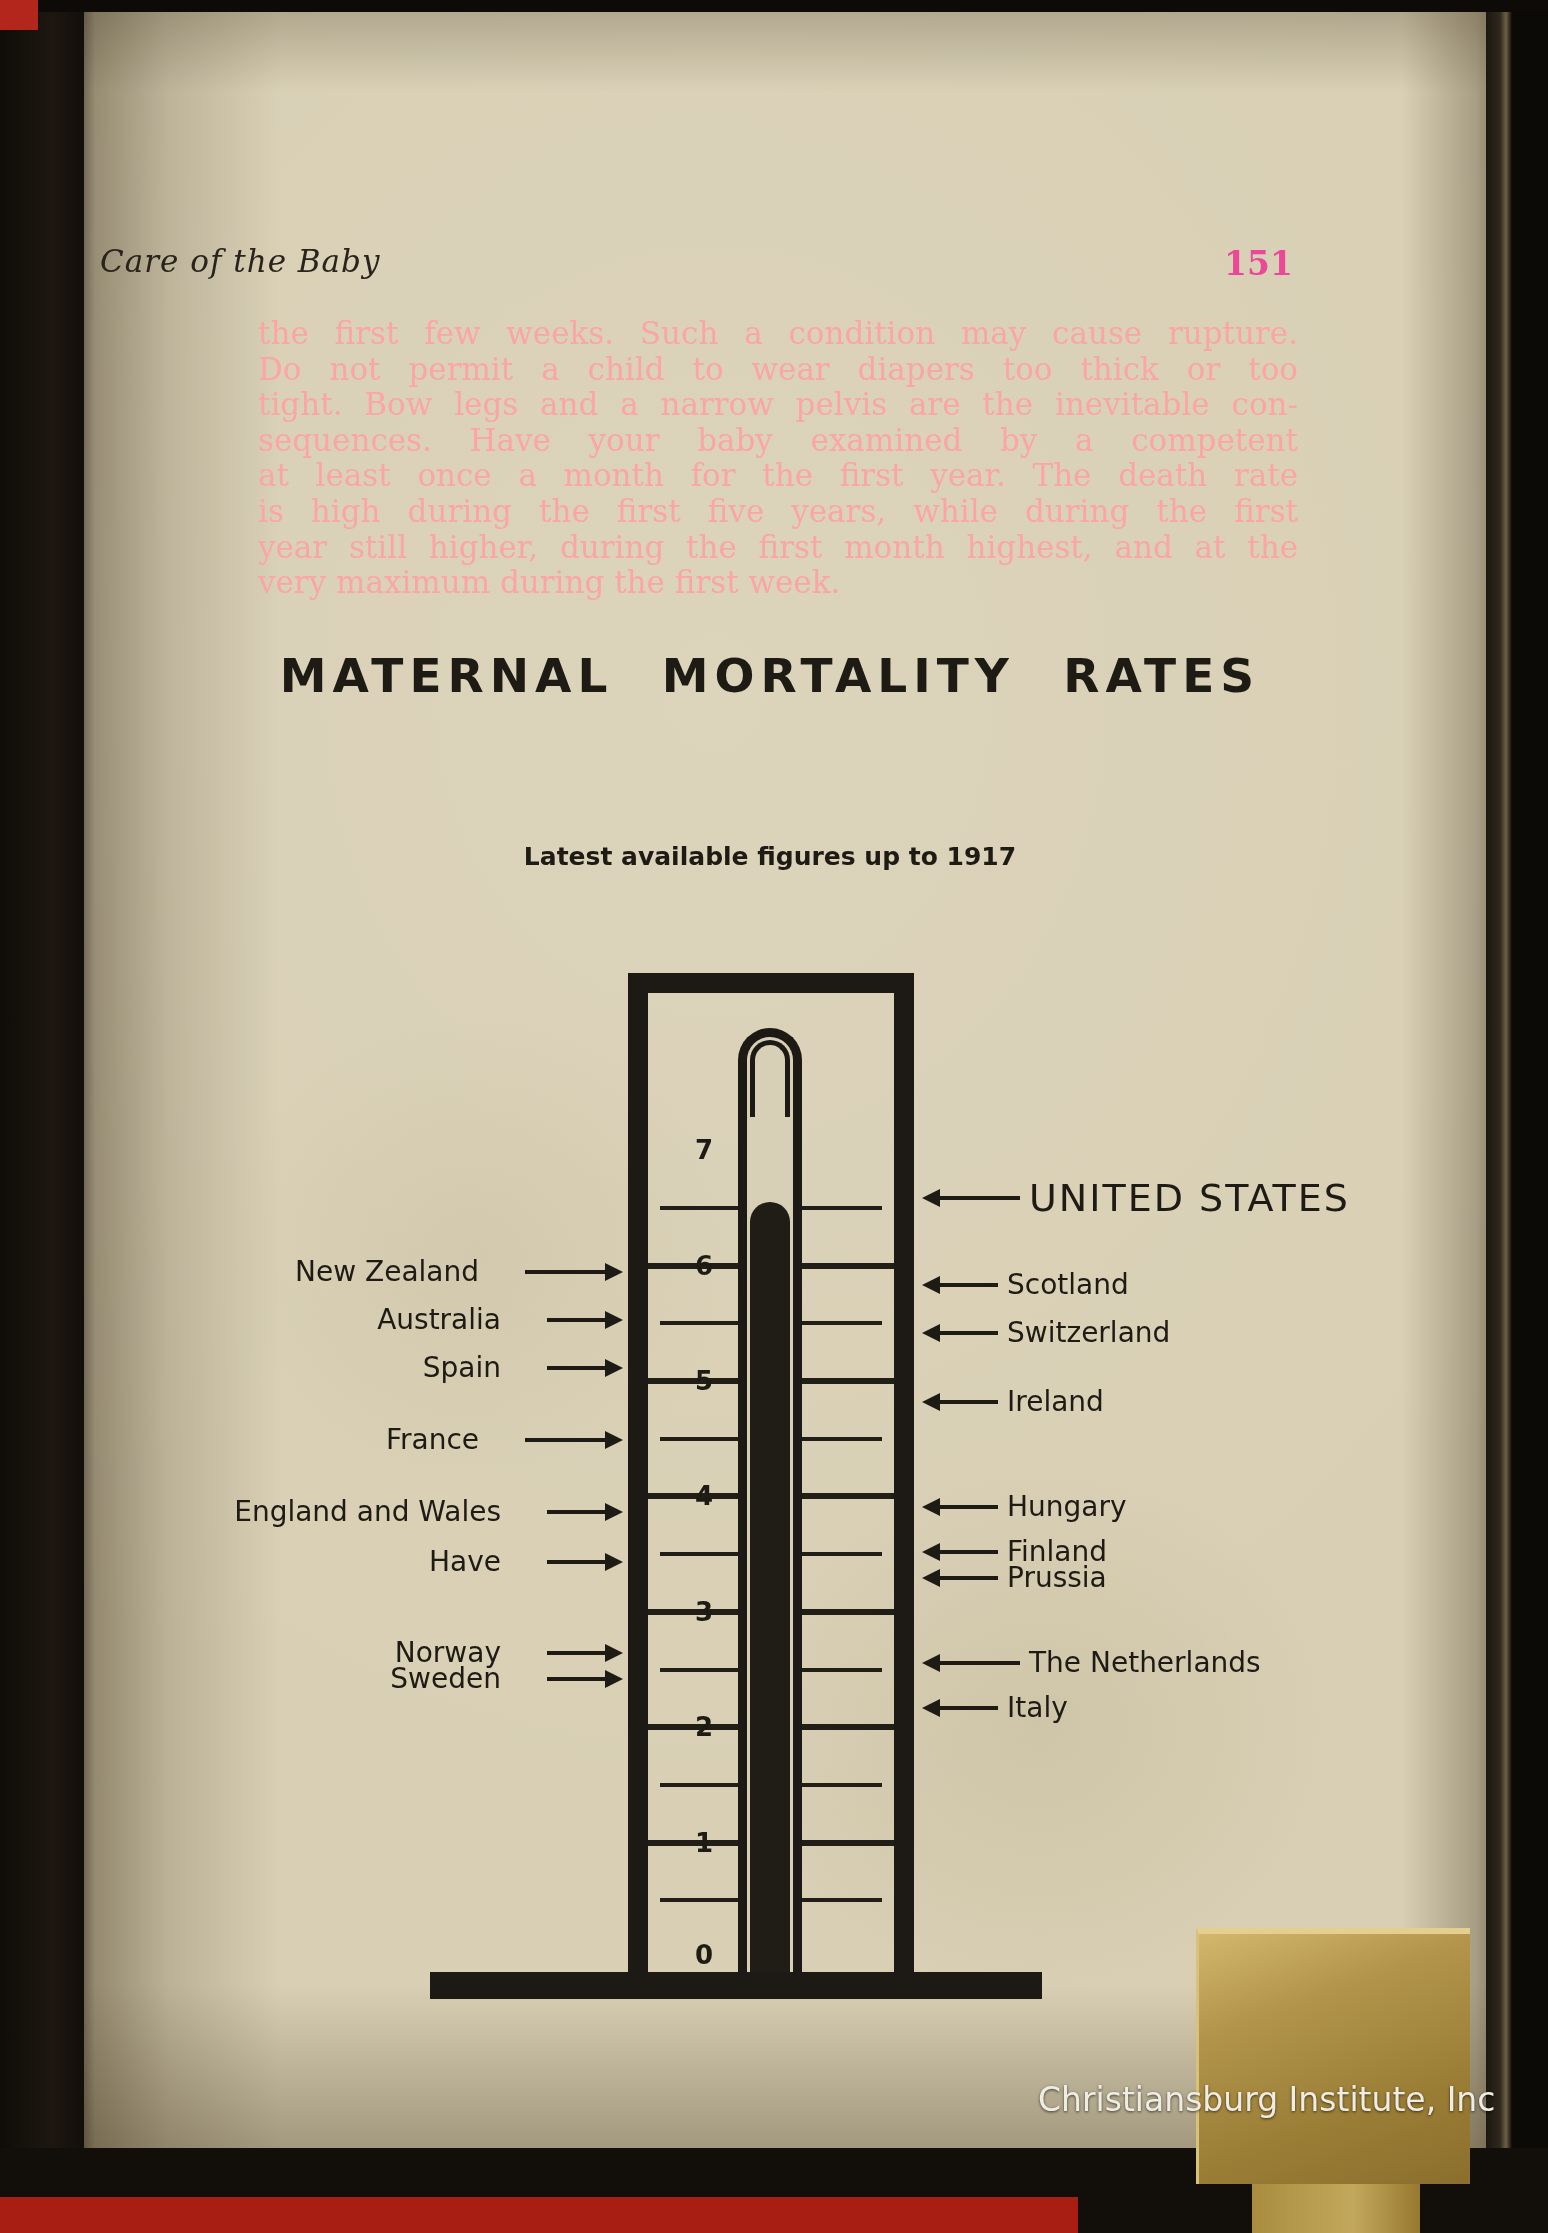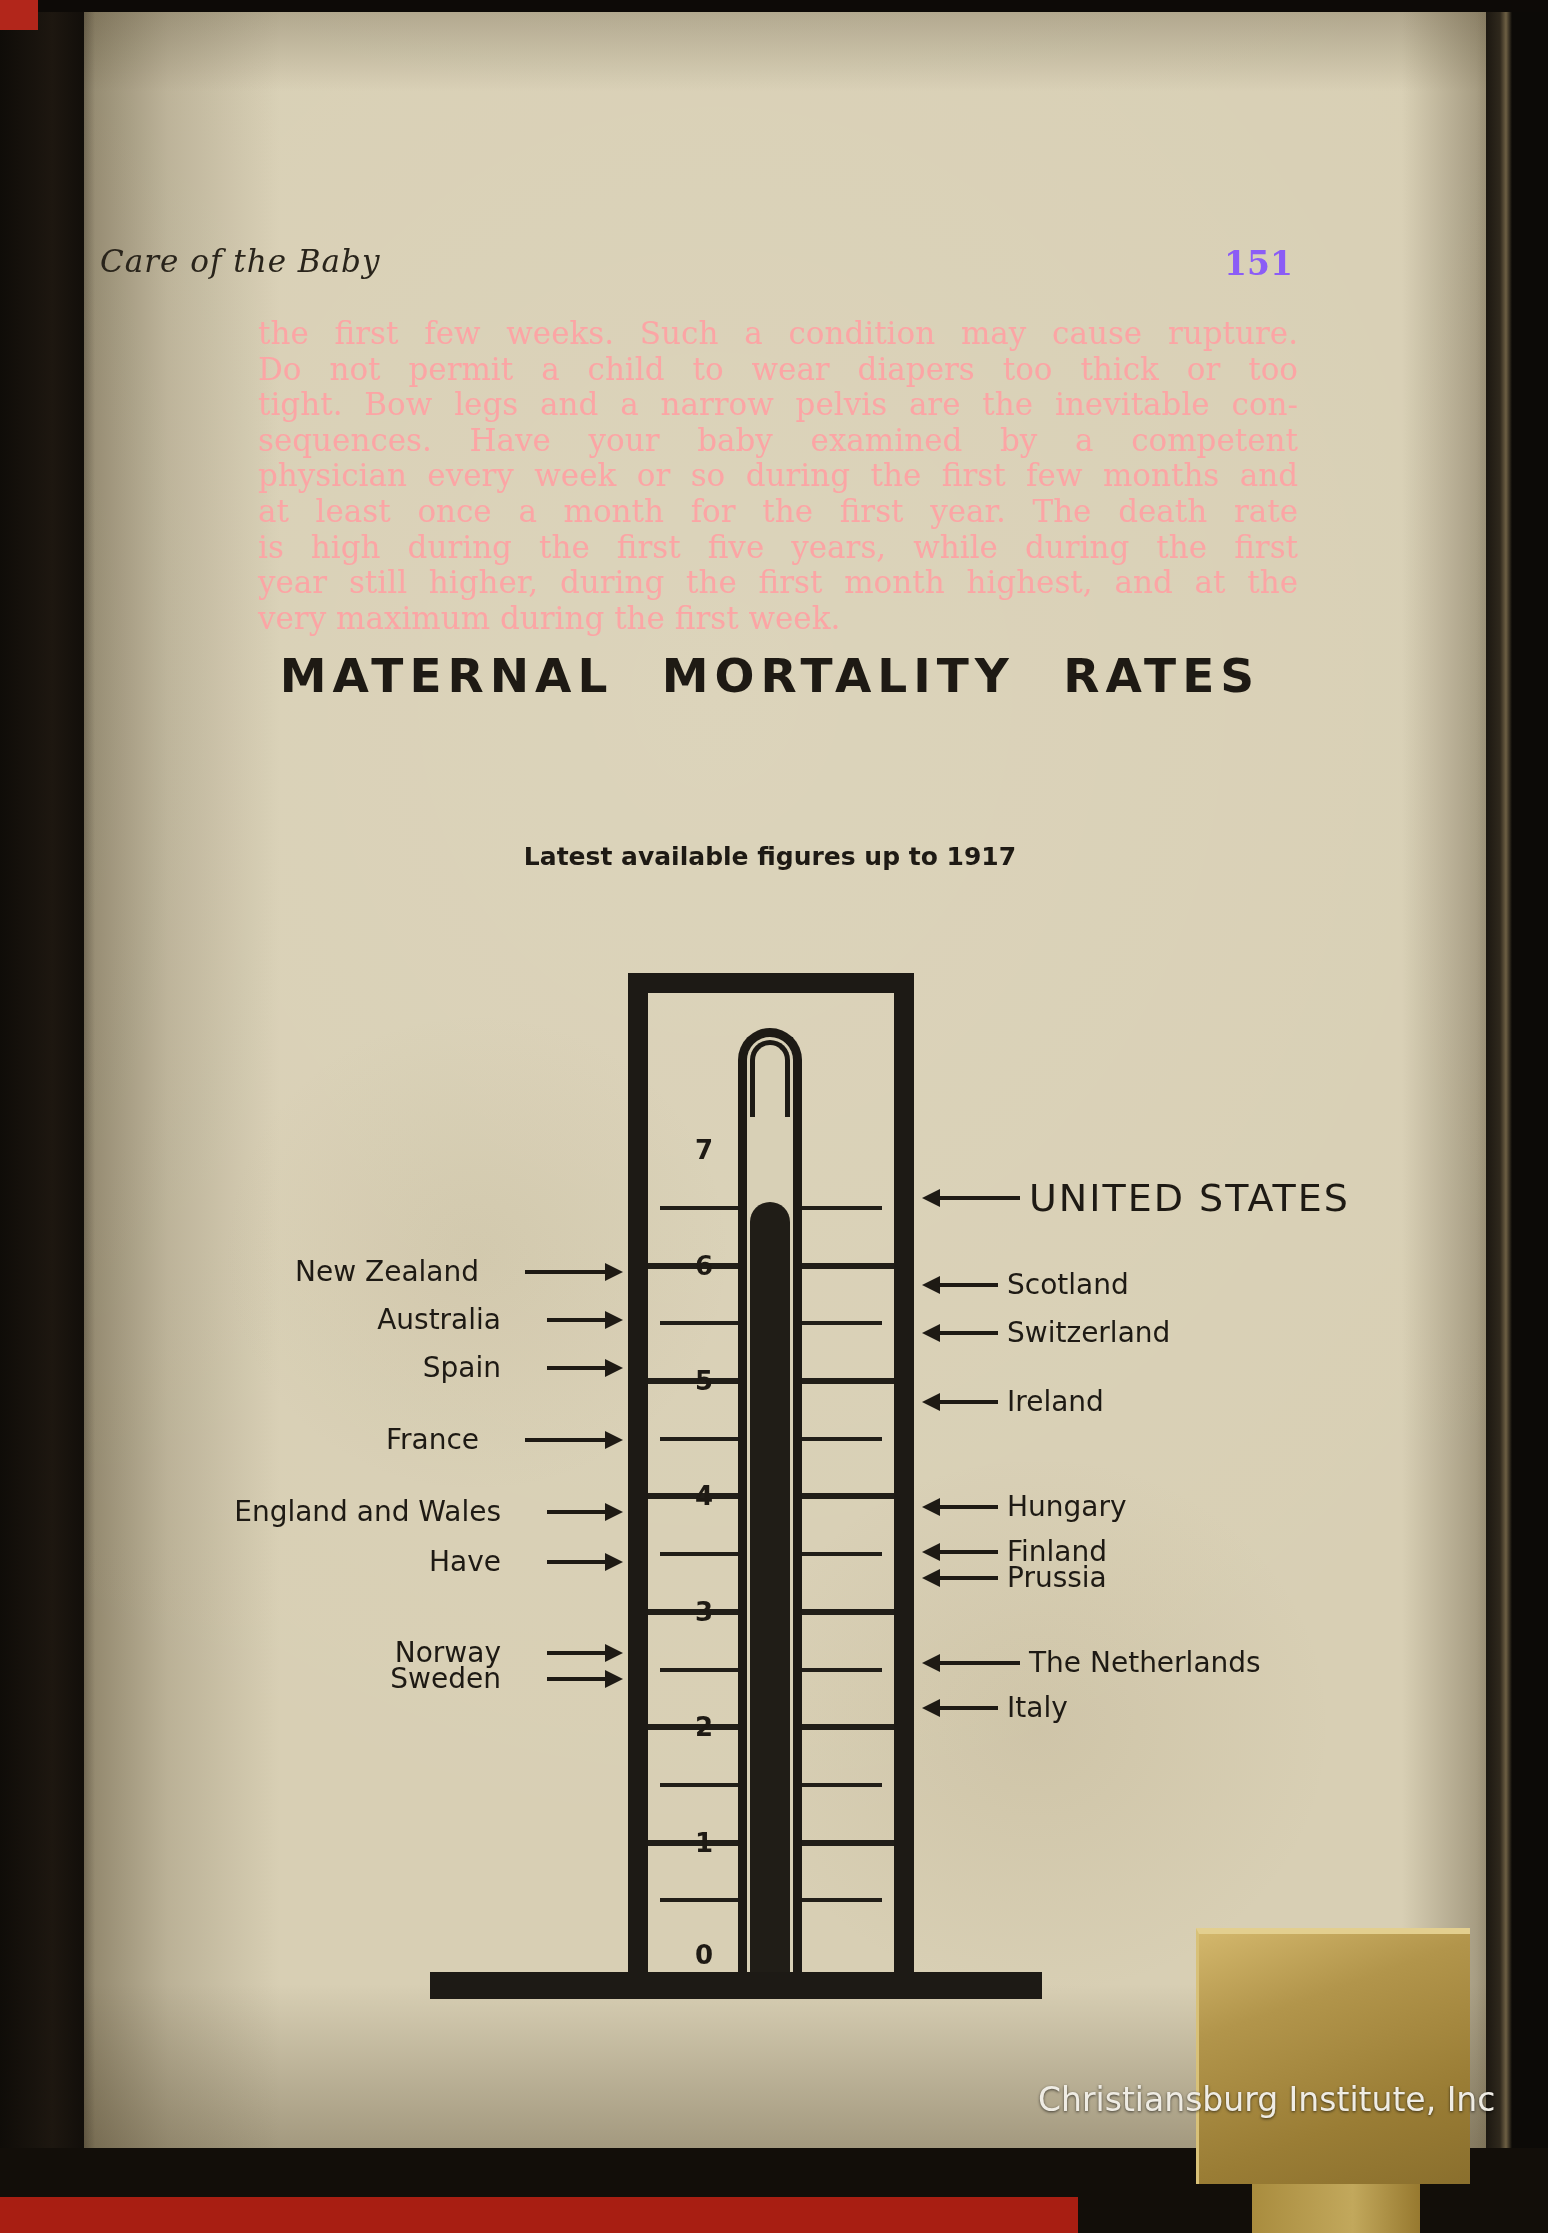--- a/index.html
+++ b/index.html
@@ -17,21 +17,21 @@
       linear-gradient(0deg, rgba(70,58,33,0.38) 0%, rgba(0,0,0,0) 8%),
       linear-gradient(180deg, rgba(70,58,33,0.30) 0%, rgba(0,0,0,0) 4%),
       #d8cfb4;
     border-radius:4px;
   }
 
   
   .runhead { position:absolute; left:100px; width:1340px; top:243px; z-index:3;
     text-align:left; font-style:italic; font-size:31px; color:#29241b; letter-spacing:1px; }
   .pagenum { position:absolute; left:1224px; top:244px; z-index:3;
-    font-size:33px; font-weight:bold; color:#8b5cf6; }
+    font-size:33px; font-weight:bold; color:#ec4899; }
   .para { position:absolute; left:258px; top:316px; width:1040px; z-index:3;
     font-size:31px; line-height:35.6px; color:#fca5a5; }
   .para .ln { text-align:justify; text-align-last:justify; }
   .para .ln.last { text-align-last:left; }
 
   
   .hand { font-family:"DejaVu Sans", sans-serif; font-weight:bold; color:#1e1a14; }
   .chart-title { position:absolute; left:100px; width:1340px; top:648px; z-index:3;
     text-align:center; font-size:47px; letter-spacing:6px; word-spacing:26px; }
   .chart-sub { position:absolute; left:100px; width:1340px; top:766px; z-index:3;
@@ -98,21 +98,20 @@
   <div class="page"></div>
 
   <div class="runhead">Care of the Baby</div>
   <div class="pagenum">151</div>
 
   <div class="para">
     <div class="ln">the first few weeks.  Such a condition may cause rupture.</div>
     <div class="ln">Do not permit a child to wear diapers too thick or too</div>
     <div class="ln">tight.  Bow legs and a narrow pelvis are the inevitable con-</div>
     <div class="ln">sequences.  Have your baby examined by a competent</div>
-    <div class="ln">physician every week or so during the first few months and</div>
     <div class="ln">at least once a month for the first year.  The death rate</div>
     <div class="ln">is high during the first five years, while during the first</div>
     <div class="ln">year still higher, during the first month highest, and at the</div>
     <div class="ln last">very maximum during the first week.</div>
   </div>
 
   <div class="chart-title hand">MATERNAL MORTALITY RATES</div>
   <div class="chart-cap hand">Latest available figures up to 1917</div>
 
   <div class="ticks">

